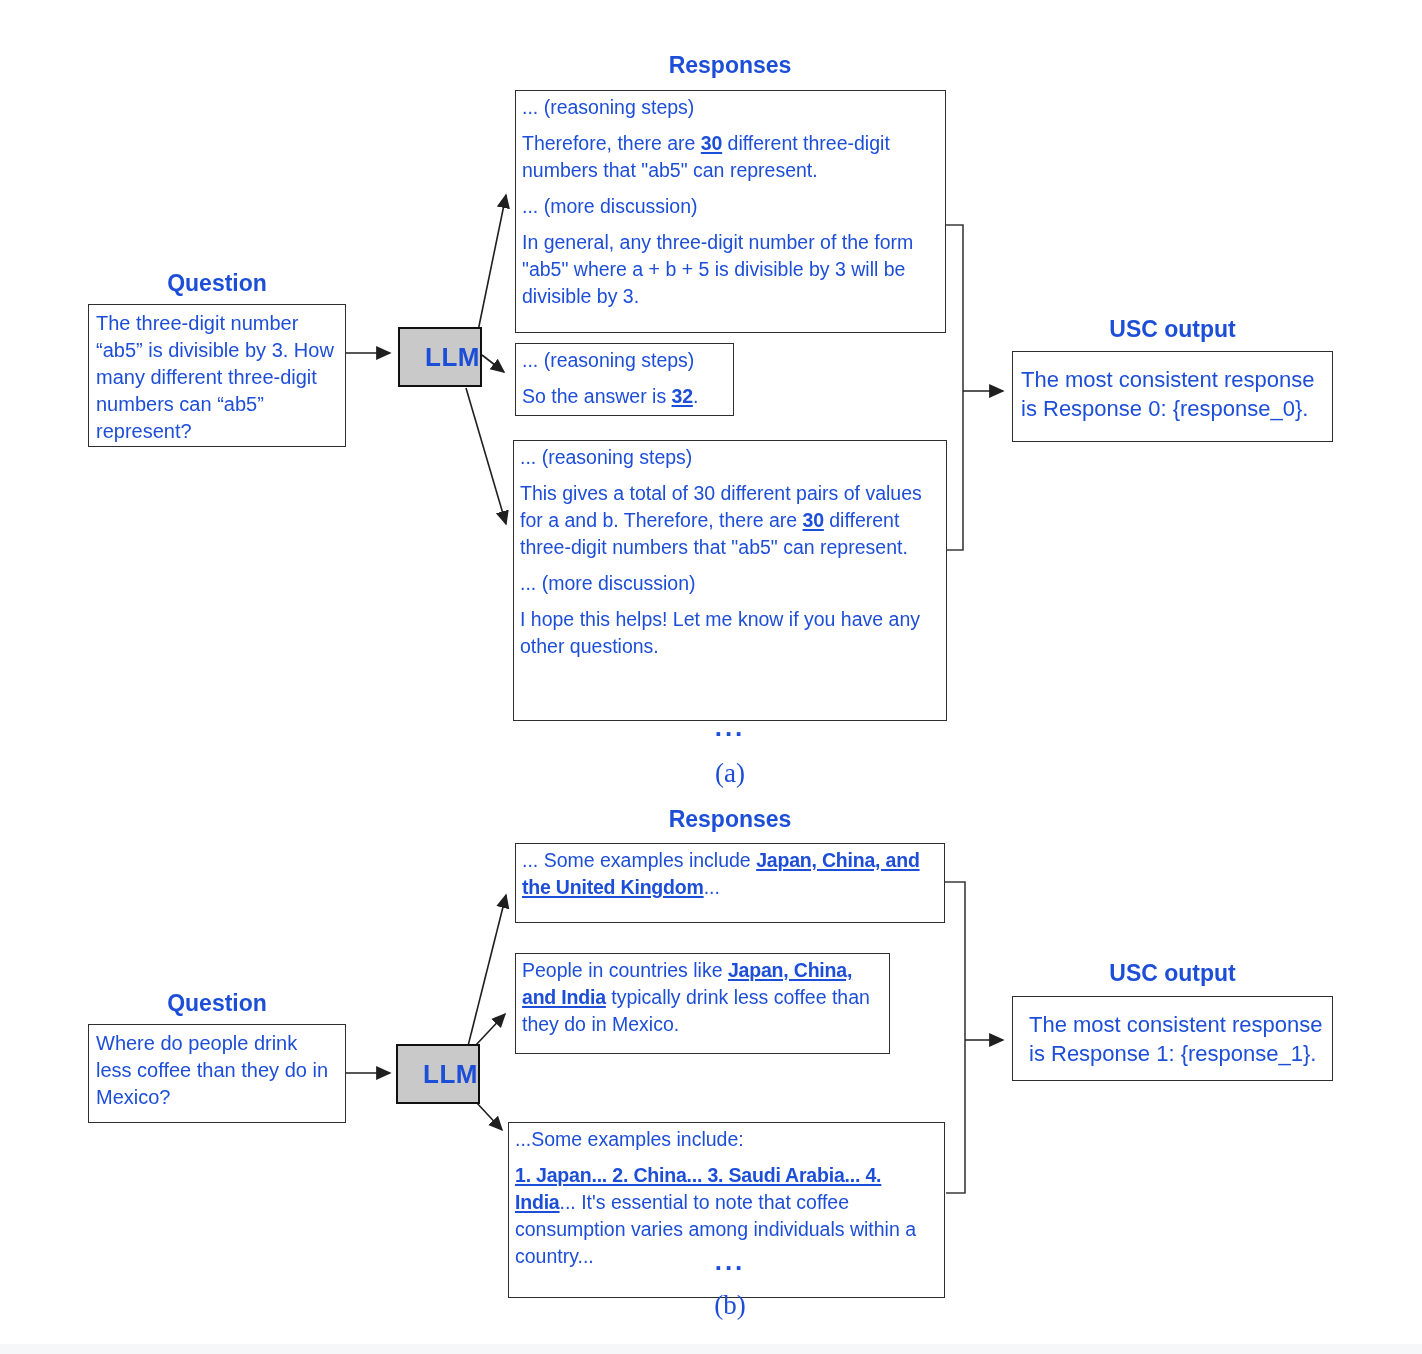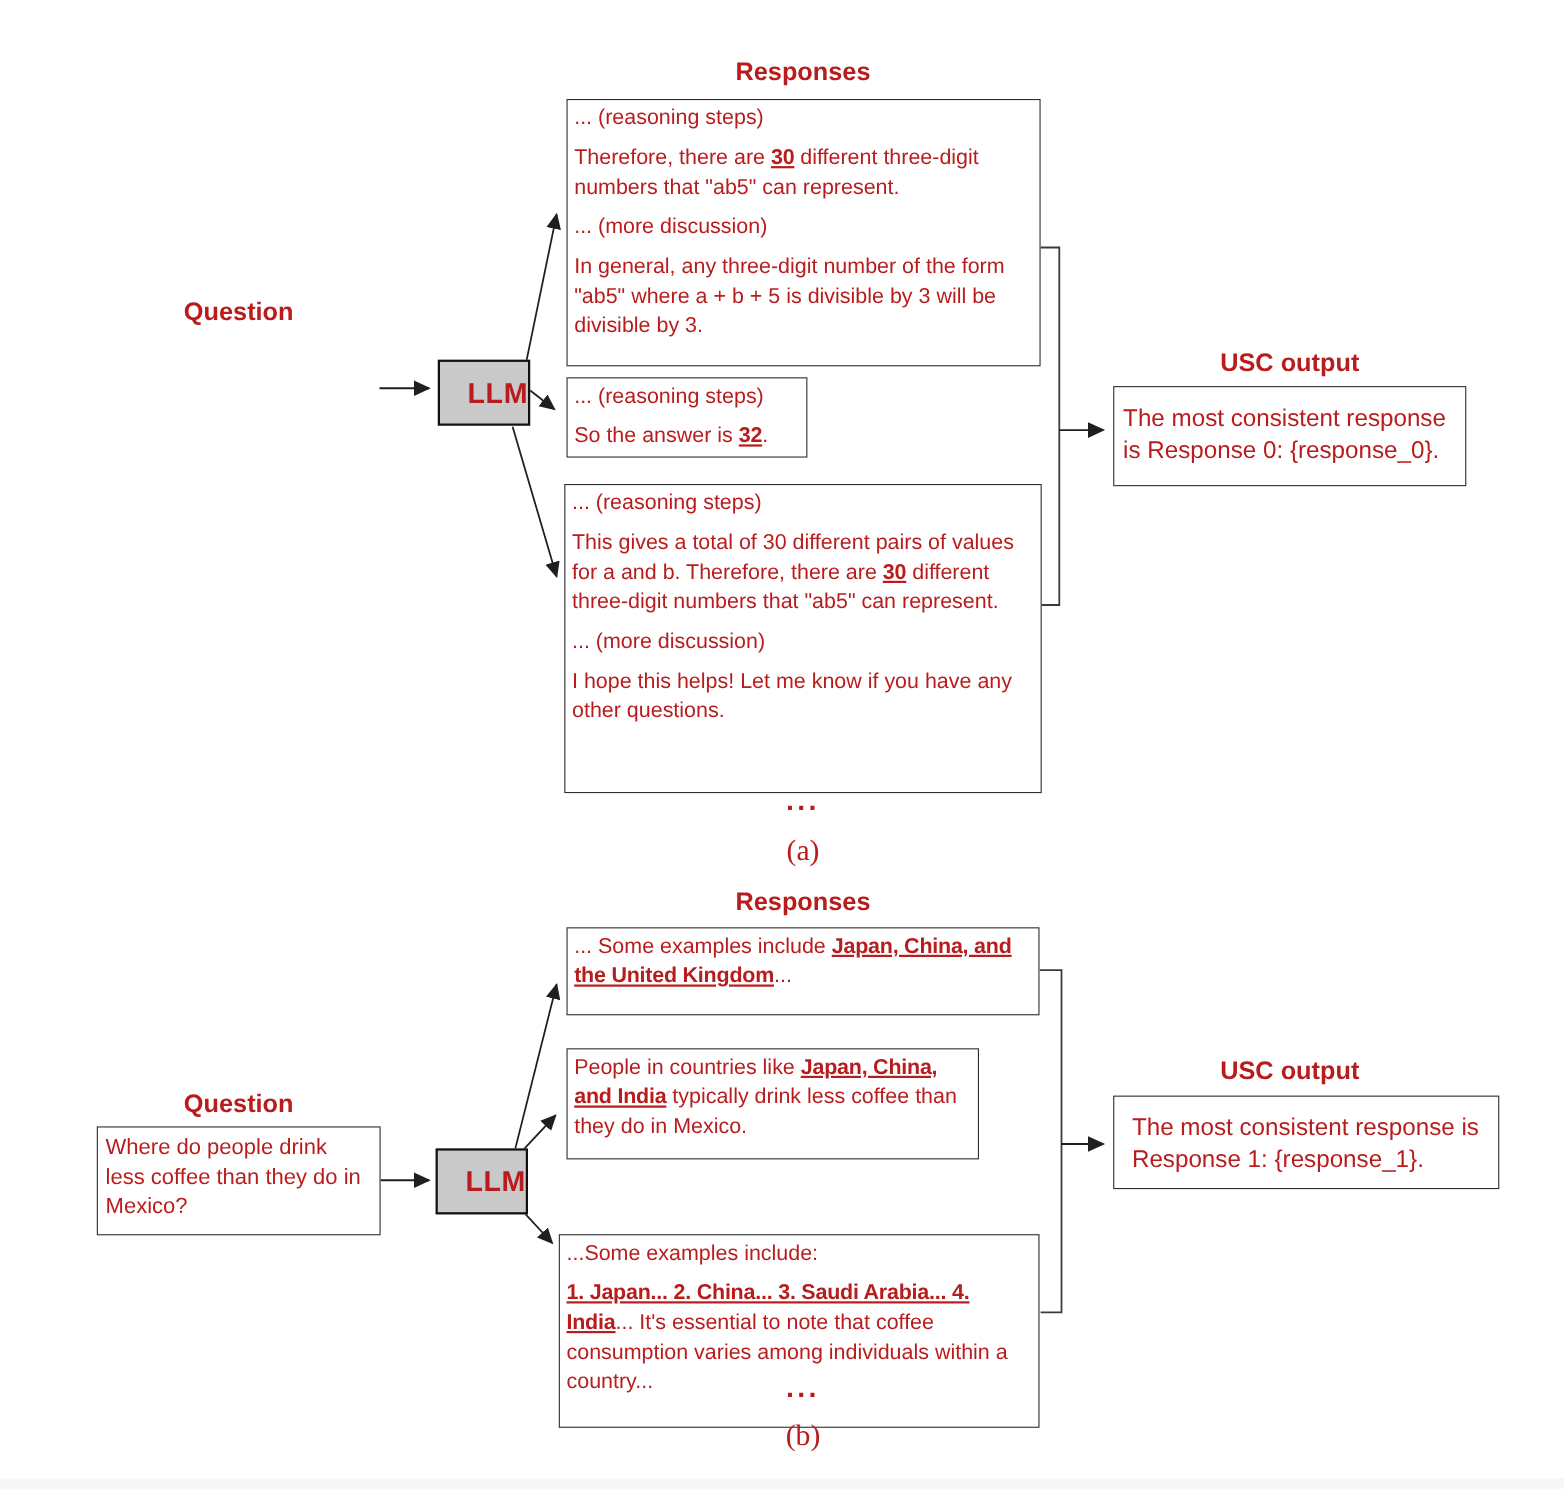--- a/index.html
+++ b/index.html
@@ -1,18 +1,18 @@
 <!DOCTYPE html>
 <html><head>
 <meta charset="utf-8">
 <style>
   html,body { margin:0; padding:0; background:#ffffff; }
   .canvas {
     position:relative; width:1422px; height:1354px; background:#ffffff;
-    font-family:"Liberation Sans", sans-serif; color:#b91c1c; overflow:hidden;
+    font-family:"Liberation Sans", sans-serif; color:#1d4ed8; overflow:hidden;
   }
   svg.connectors { position:absolute; left:0; top:0; width:1422px; height:1354px; z-index:1; }
   .abs { position:absolute; z-index:2; box-sizing:border-box; }
   .box { background:#ffffff; border:1.6px solid #2e2e2e; }
   .response { font-size:19.5px; line-height:27px; padding:3px 7px 3px 6px; }
   .response p { margin:0 0 9px 0; }
   .response p:last-child { margin-bottom:0; }
   .em {
     font-weight:bold; letter-spacing:-0.2px;
     text-decoration:underline; text-decoration-thickness:2px; text-underline-offset:2px;
@@ -45,21 +45,21 @@
   
   .fb-resp-title { left:515px; top:806px; width:430px; }
   .fb-r1  { left:515px; top:843px;  width:430px; height:80px; }
   .fb-r2  { left:515px; top:953px;  width:375px; height:101px; }
   .fb-q-title { left:88px; top:990px; width:258px; }
   .fb-q   { left:88px;  top:1024px; width:258px; height:99px; }
   .fb-llm { left:396px; top:1044px; width:84px;  height:60px; }
   .fb-r3  { left:508px; top:1078px; width:437px; height:176px;margin-top:44px; }
   .fb-dots { left:515px; top:1246px; width:430px; }
   .fb-usc-title { left:1012px; top:960px; width:321px; }
-  .fb-usc { left:1012px; top:996px; width:351px; height:85px;padding-left:16px; }
+  .fb-usc { left:1012px; top:996px; width:321px; height:85px;padding-left:16px; }
   .fb-label { left:515px; top:1290px; width:430px; }
 </style>
 </head>
 <body>
 
 <div class="canvas">
 
   <svg class="connectors" viewBox="0 0 1422 1354" xmlns="http://www.w3.org/2000/svg">
     <defs>
       <marker id="ah" viewBox="0 0 10 10" refX="8.6" refY="5" markerWidth="9.5" markerHeight="9.5" orient="auto">
@@ -85,20 +85,21 @@
   <div class="abs heading fa-resp-title">Responses</div>
 
   <div class="abs box response fa-r1">
     <p><span>... (reasoning steps)</span></p>
     <p><span>Therefore, there are </span><span class="em">30</span><span> different three-digit numbers that "ab5" can represent.</span></p>
     <p><span>... (more discussion)</span></p>
     <p><span>In general, any three-digit number of the form "ab5" where a + b + 5 is divisible by 3 will be divisible by 3.</span></p>
   </div>
 
   <div class="abs heading fa-q-title">Question</div>
+  <div class="abs box qbox fa-q"><span>The three-digit number “ab5” is divisible by 3. How many different three-digit numbers can “ab5” represent?</span></div>
 
   <div class="abs llm fa-llm">
       <span>LLM</span>
     </div>
 
   <div class="abs box response fa-r2">
     <p><span>... (reasoning steps)</span></p>
     <p><span>So the answer is </span><span class="em">32</span><span>.</span></p>
   </div>
 

